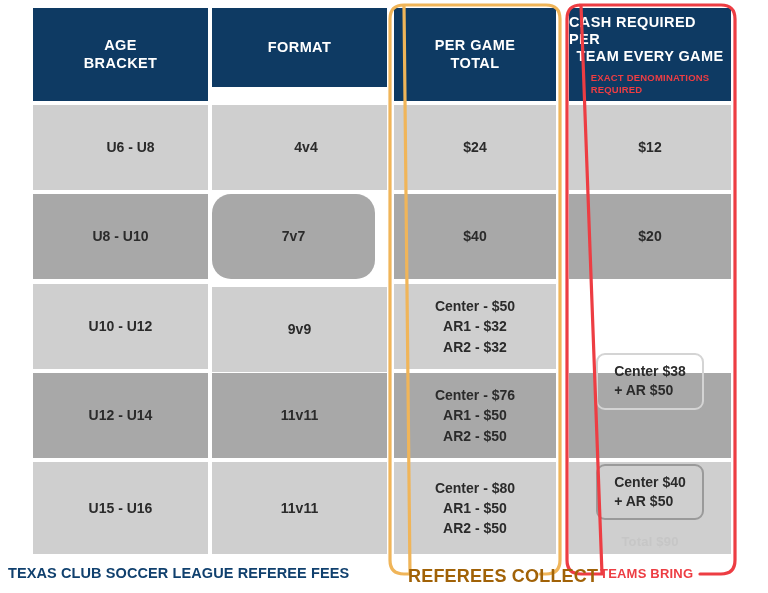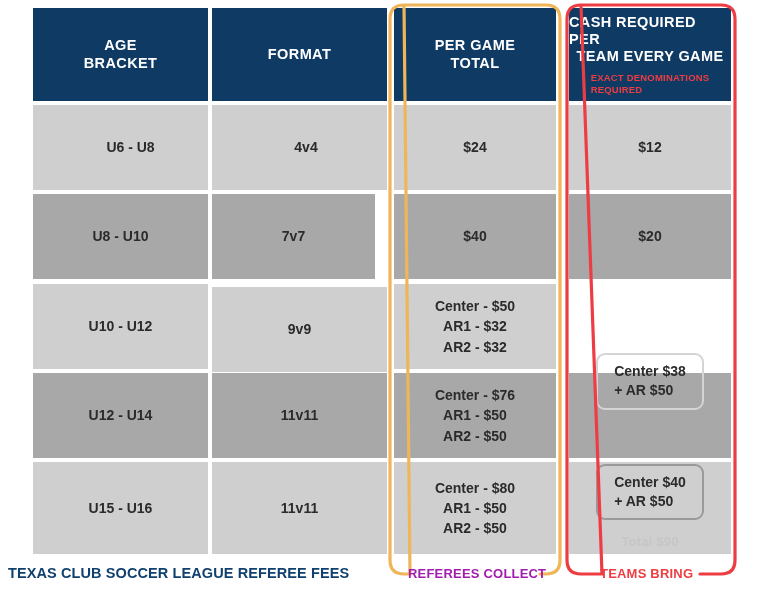--- a/index.html
+++ b/index.html
@@ -100,42 +100,42 @@
     white-space: nowrap;
   }
   #brand-label {
     left: 8px; top: 565px;
     color: #10406e;
     font-size: 14.5px;
     letter-spacing: .1px;
   }
   #ref-collect-label {
     left: 408px; top: 566px;
-    color: #a21caf;
-    font-size: 13px;
+    color: #a16207;
+    font-size: 18px;
     letter-spacing: .2px;
   }
   #teams-bring-label {
     left: 600px; top: 566px;
     color: #ed3d43;
     font-size: 13px;
     letter-spacing: .2px;
   }
 </style>
 </head>
 <body>
 
 <div id="table-wrap">
 
   <div class="cell hdr" style="left:33px; top:8px; width:175px; height:93px;">
     <span class="ln">AGE</span>
     <span class="ln">BRACKET</span>
   </div>
 
-  <div class="cell hdr" style="left:212px; top:8px; width:175px; height:93px;">
+  <div class="cell hdr" style="left:212px; top:8px; width:175px; height:79px;">
     <span class="ln">FORMAT</span>
   </div>
 
   <div class="cell hdr" style="left:394px; top:8px; width:162px; height:93px;">
     <span class="ln">PER GAME</span>
     <span class="ln">TOTAL</span>
   </div>
 
   <div class="cell hdr" style="left:569px; top:8px; width:162px; height:93px;">
     <span class="ln">CASH REQUIRED PER</span>
@@ -155,21 +155,21 @@
   <div class="cell body-cell row-light" style="left:394px; top:105px; width:162px; height:85px;">
     <span class="ln">$24</span>
   </div>
   <div class="cell body-cell row-light cash-wrap" style="left:569px; top:105px; width:162px; height:85px;">
     <span class="ln">$12</span>
   </div>
 
   <div class="cell body-cell row-dark" style="left:33px; top:194px; width:175px; height:85px;">
     <span class="ln">U8 - U10</span>
   </div>
-  <div class="cell body-cell row-dark" style="left:212px; top:194px; width:163px; height:85px;">
+  <div class="cell body-cell row-dark" style="left:212px; top:194px; width:163px; height:85px;border-radius:19px;">
     <span class="ln">7v7</span>
   </div>
   <div class="cell body-cell row-dark" style="left:394px; top:194px; width:162px; height:85px;">
     <span class="ln">$40</span>
   </div>
   <div class="cell body-cell row-dark cash-wrap" style="left:569px; top:194px; width:162px; height:85px;">
     <span class="ln">$20</span>
   </div>
 
   <div class="cell body-cell row-light" style="left:33px; top:284px; width:175px; height:85px;">

